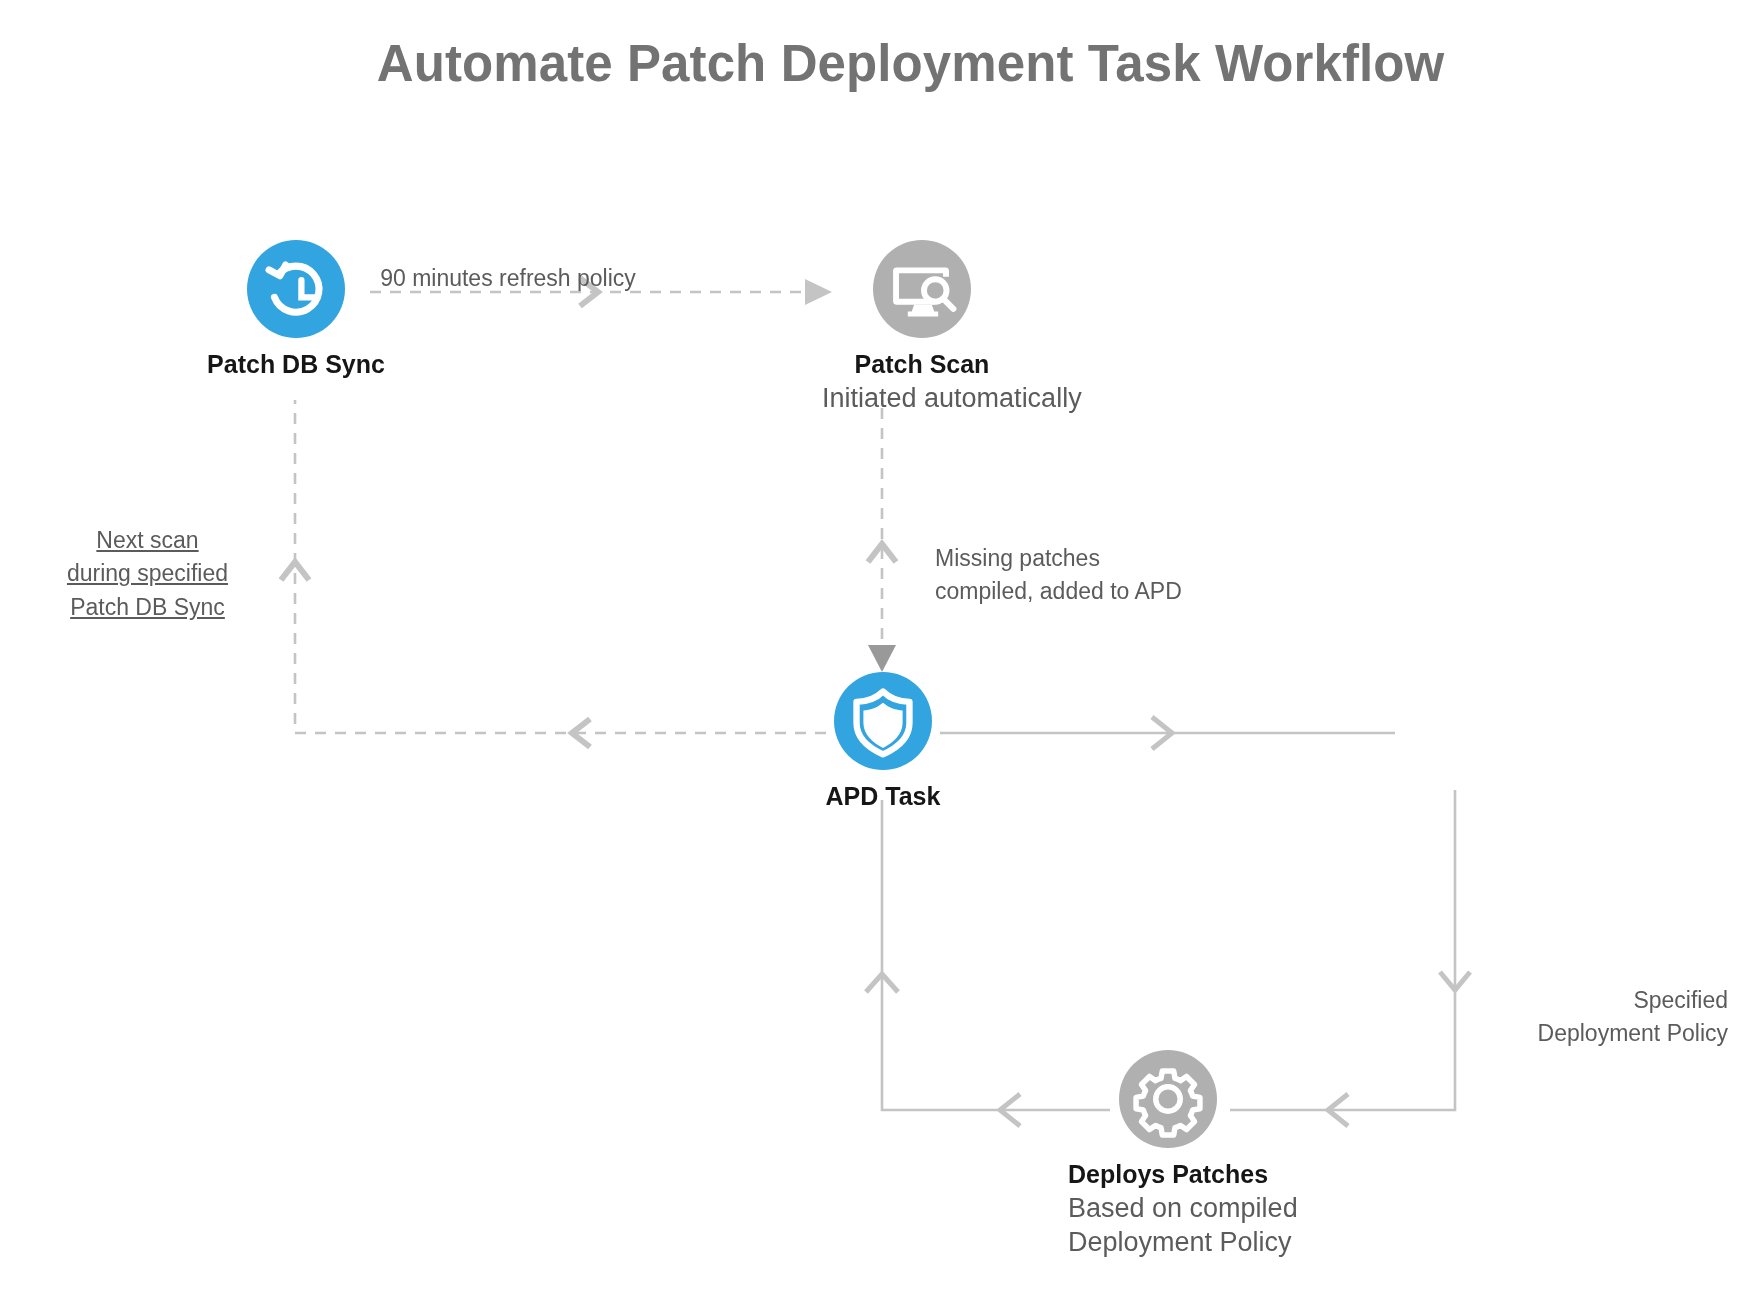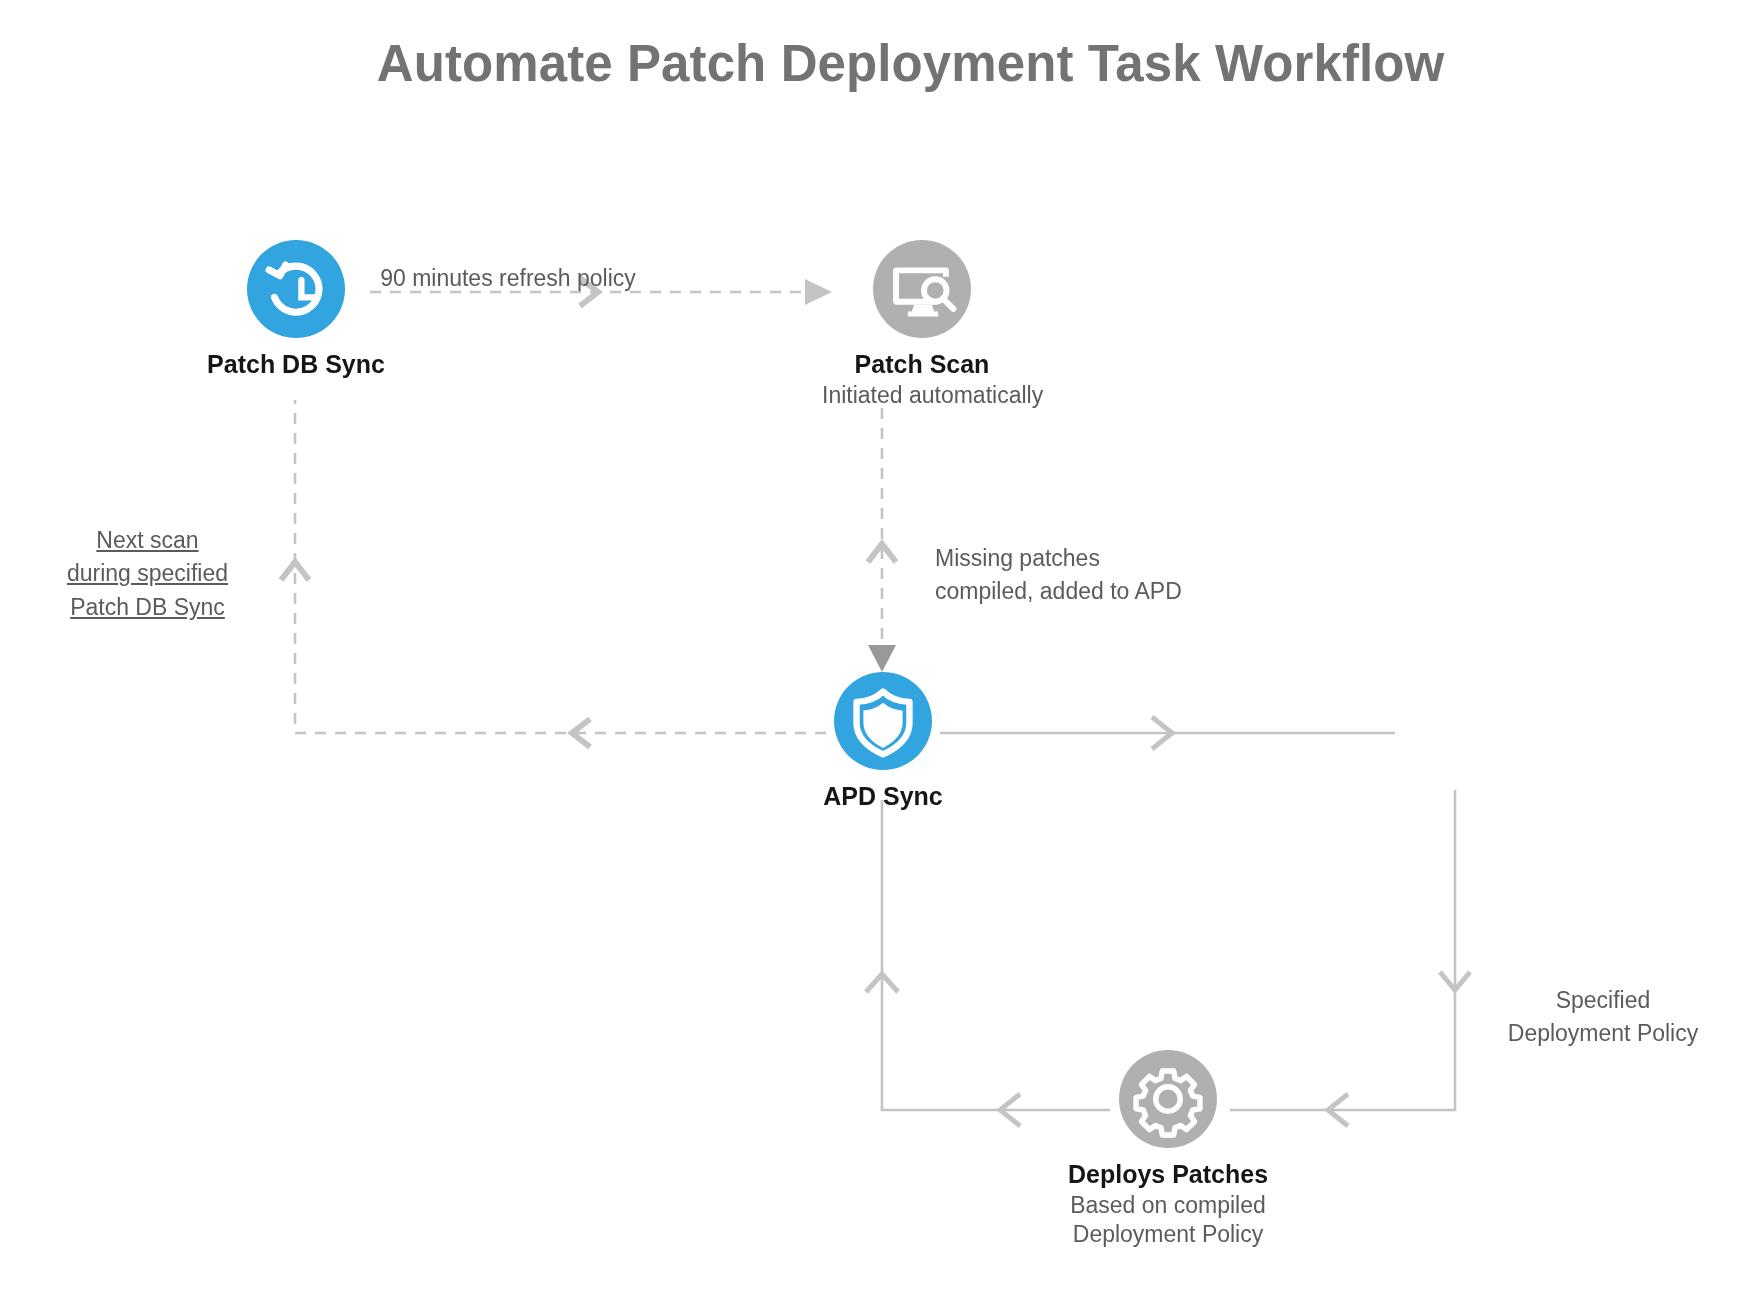--- a/index.html
+++ b/index.html
@@ -54,21 +54,21 @@
   .disc svg { display: block; width: 98px; height: 98px; }
   .node-title {
     margin-top: 11px;
     font-size: 25px;
     font-weight: bold;
     color: #161616;
     white-space: nowrap;
     line-height: 1.22;
   }
   .node-sub {
-    font-size: 23px;
+    font-size: 27px;
     color: #5b5b5b;
     white-space: nowrap;
     line-height: 1.28;
     margin-top: 1px;
   }
   .edge-label {
     position: absolute;
     font-size: 23px;
     color: #5b5b5b;
     line-height: 1.45;
@@ -121,21 +121,21 @@
     <div>Missing patches</div>
     <div>compiled, added to APD</div>
   </div>
 
   <div class="edge-label center" style="left:20px; top:502px; width:255px;text-decoration:underline;">
     <div>Next scan</div>
     <div>during specified</div>
     <div>Patch DB Sync</div>
   </div>
 
-  <div class="edge-label center" style="left:1478px; top:962px; width:250px;">
+  <div class="edge-label center" style="left:1478px; top:962px; width:250px;text-align:right;">
     <div>Specified</div>
     <div>Deployment Policy</div>
   </div>
 
   <div class="node" style="left:196px; top:240px; width:200px;">
     <span class="disc blue">
       <svg viewBox="0 0 100 100" aria-hidden="true">
         <g fill="none" stroke="#ffffff" stroke-width="7.2" stroke-linecap="round" stroke-linejoin="round">
           <path d="M 32 35 A 23.5 23.5 0 1 1 28 58.5"></path>
           <path d="M 22.5 30.5 L 33.5 36.5 L 39.5 25.5"></path>
@@ -163,21 +163,21 @@
     <div class="node-sub">Initiated automatically</div>
   </div>
 
   <div class="node" style="left:783px; top:672px; width:200px;">
     <span class="disc blue">
       <svg viewBox="0 0 100 100" aria-hidden="true">
         <path d="M 50 20 C 58 28 68 30.5 77 30.5 L 77 52 C 77 67 64.5 77.5 50 84 C 35.5 77.5 23 67 23 52 L 23 30.5 C 32 30.5 42 28 50 20 Z" fill="none" stroke="#ffffff" stroke-width="6.5" stroke-linejoin="round"></path>
         <path d="M 50 31.5 C 56.5 37 63.5 39 70 39.3 L 70 52 C 70 63.5 60.5 72 50 77.5 C 39.5 72 30 63.5 30 52 L 30 39.3 C 36.5 39 43.5 37 50 31.5 Z" fill="#ffffff"></path>
       </svg>
     </span>
-    <div class="node-title">APD Sync</div>
+    <div class="node-title">APD Task</div>
   </div>
 
 
   <div class="node" style="left:1068px; top:1050px; width:200px;">
     <span class="disc gray">
       <svg viewBox="0 0 100 100" aria-hidden="true">
         <path fill="none" stroke="#ffffff" stroke-width="5.6" stroke-linejoin="round" d="M 44.2 21.5 h 11.6 l 1.3 7.4 a 22 22 0 0 1 5.6 2.35 l 6.2 -4.25 l 8.2 8.2 l -4.25 6.2 a 22 22 0 0 1 2.35 5.6 l 7.4 1.3 v 11.6 l -7.4 1.3 a 22 22 0 0 1 -2.35 5.6 l 4.25 6.2 l -8.2 8.2 l -6.2 -4.25 a 22 22 0 0 1 -5.6 2.35 l -1.3 7.4 h -11.6 l -1.3 -7.4 a 22 22 0 0 1 -5.6 -2.35 l -6.2 4.25 l -8.2 -8.2 l 4.25 -6.2 a 22 22 0 0 1 -2.35 -5.6 l -7.4 -1.3 v -11.6 l 7.4 -1.3 a 22 22 0 0 1 2.35 -5.6 l -4.25 -6.2 l 8.2 -8.2 l 6.2 4.25 a 22 22 0 0 1 5.6 -2.35 z"></path>
         <circle cx="50" cy="50" r="12.5" fill="none" stroke="#ffffff" stroke-width="5.6"></circle>
       </svg>
     </span>

